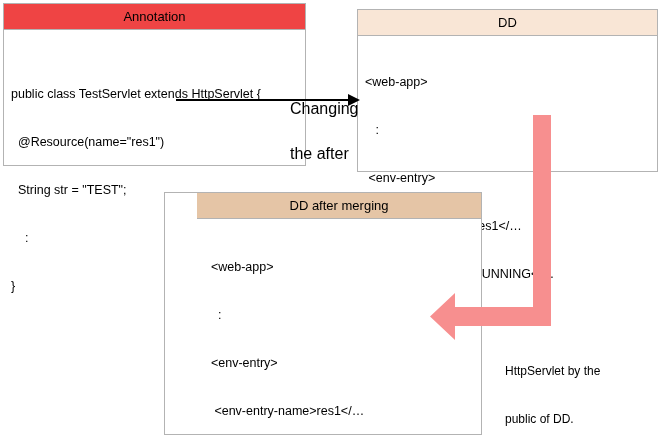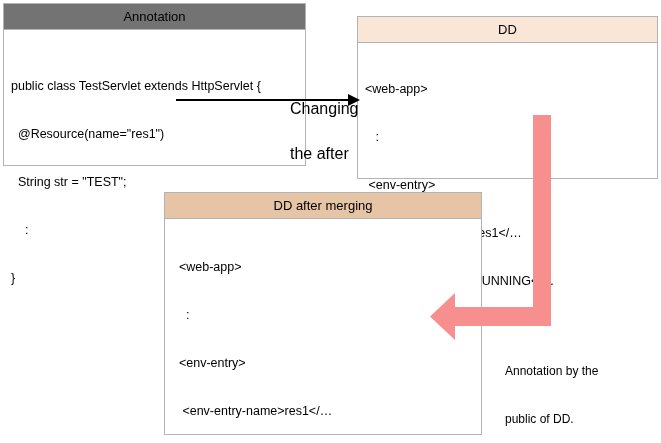--- a/index.html
+++ b/index.html
@@ -40,32 +40,32 @@
     color: #000000;
     line-height: 16px;
     white-space: pre;
   }
 
   
   #annotation-panel {
     left: 3px;  top: 3px;
     width: 303px; height: 163px;
   }
-  #annotation-panel .panel-header { background: #737373; }
-  #annotation-panel .panel-body { padding-top: 16px; }
+  #annotation-panel .panel-header { background: #ef4444; }
+  #annotation-panel .panel-body { padding-top: 16px; margin-top: 8px; }
 
   #dd-panel {
-    left: 357px; top: 16px;
+    left: 357px; top: 9px;
     width: 301px; height: 163px;
   }
   #dd-panel .panel-header { background: #f9e6d6; }
 
   #dd-merged-panel {
     left: 164px; top: 192px;
-    width: 318px; height: 243px;
+    width: 318px; height: 243px; padding-left: 32px;
   }
   #dd-merged-panel .panel-header { background: #e5c5a6; }
   #dd-merged-panel .panel-body { padding-top: 8px; }
 
   .code-line { display: block; }
   .code-line b { font-weight: normal; }
 
   
   #change-arrow {
     position: absolute;
@@ -170,17 +170,17 @@
   </div>
   <div id="change-label">
     <div>Changing</div>
     <div>the after</div>
   </div>
 
   <svg id="overwrite-arrow" viewBox="0 0 125 225" width="125" height="225">
     <path d="M 103,0 L 121,0 L 121,211 L 25,211 L 25,225 L 0,201.5 L 25,178 L 25,192 L 103,192 Z" fill="#f78f8f"></path>
   </svg>
   <div id="overwrite-label">
-    <div>Annotation by the</div>
+    <div>HttpServlet by the</div>
     <div>public of DD.</div>
   </div>
 
 </div>
 
 </body></html>

